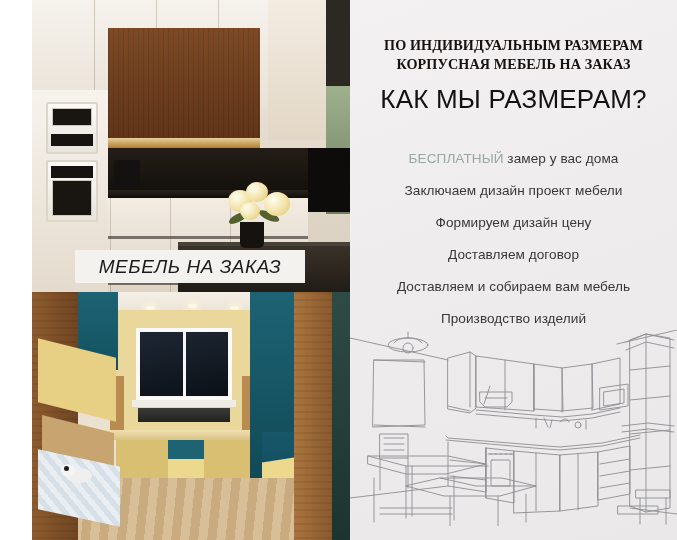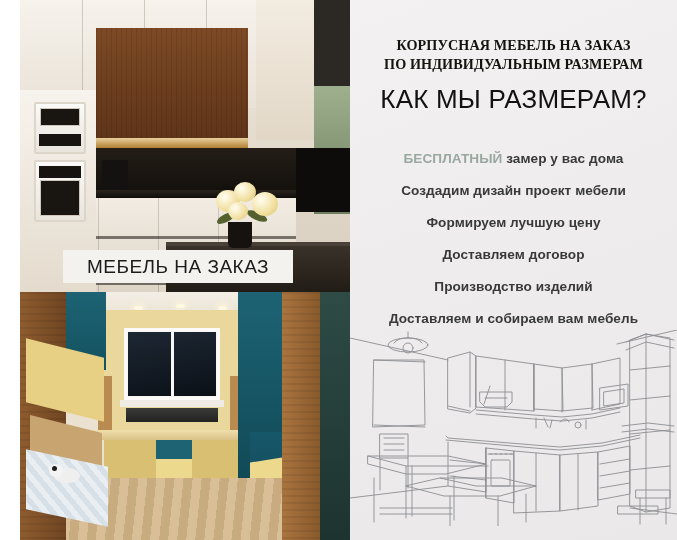--- a/index.html
+++ b/index.html
@@ -7,21 +7,21 @@
   body {
     font-family:"Liberation Sans", sans-serif;
     background:#ffffff;
     overflow:hidden;
   }
   #ad { position:relative; width:677px; height:540px; background:#ffffff; overflow:hidden; }
 
   
   .left-col { position:absolute; left:20px; top:0; width:330px; height:540px; }
 
-  .photo { position:absolute; left:0; width:330px; overflow:hidden; }
+  .photo { position:absolute; left:12px; width:330px; overflow:hidden;font-style:italic; }
   .photo-top { top:0; height:292px; background:#cfc6b8; }
   .photo-bottom { top:292px; height:248px; background:#b9a98f; }
 
   
   .k-wall{position:absolute;inset:0;background:
      linear-gradient(180deg,#efe9e0 0%,#e6ddd0 42%,#d8cdbd 100%);}
   
   .k-upper{position:absolute;left:0;top:0;width:248px;height:108px;
      background:linear-gradient(180deg,#f6f2ec,#e9e2d7);}
   .k-upper i{position:absolute;top:0;bottom:0;width:1px;background:rgba(140,125,105,.35);}
@@ -129,21 +129,21 @@
     font-family:"Liberation Serif", serif; font-weight:bold;
     font-size:14.2px; line-height:19px; color:#15120f; letter-spacing:.1px;
   }
   .kicker div{white-space:nowrap;}
 
   .headline{
     position:absolute;left:0;right:0;top:84px;text-align:center;
     font-size:26px; font-weight:400; color:#121212; letter-spacing:.2px;
   }
 
-  .steps{position:absolute;left:0;right:0;top:142px;font-weight:bold;}
+  .steps{position:absolute;left:0;right:0;top:142px;}
   .step{
     text-align:center; font-size:13.6px; color:#39393a;
     line-height:15px; padding:8.5px 0; letter-spacing:.05px; white-space:nowrap;
   }
   .step em{font-style:normal;color:#9aa8a2;}
 
   
   .sketch{position:absolute;left:0;top:330px;width:327px;height:196px;}
   .sketch svg{display:block;width:327px;height:196px;}
 
@@ -258,35 +258,35 @@
       <div class="r-bunkyel"></div>
       <div class="r-bunkyel2"></div>
       <div class="r-mat"></div>
       <div class="panda"></div>
     </div>
   </div>
 
   <div class="right-col">
 
     <div class="kicker">
+      <div>ПО ИНДИВИДУАЛЬНЫМ РАЗМЕРАМ</div>
       <div>КОРПУСНАЯ МЕБЕЛЬ НА ЗАКАЗ</div>
-      <div>ПО ИНДИВИДУАЛЬНЫМ РАЗМЕРАМ</div>
     </div>
 
     <div class="headline">КАК МЫ РАЗМЕРАМ?</div>
 
     <div class="steps">
       <div class="step">
         <em>БЕСПЛАТНЫЙ</em><span> замер у вас дома</span>
       </div>
-      <div class="step">Создадим дизайн проект мебели</div>
-      <div class="step">Формируем лучшую цену</div>
+      <div class="step">Заключаем дизайн проект мебели</div>
+      <div class="step">Формируем дизайн цену</div>
       <div class="step">Доставляем договор</div>
+      <div class="step">Доставляем и собираем вам мебель</div>
       <div class="step">Производство изделий</div>
-      <div class="step">Доставляем и собираем вам мебель</div>
     </div>
 
     <div class="sketch">
       <svg viewBox="0 0 327 196" fill="none" stroke="#8d8f93" stroke-width="0.9" stroke-linejoin="round" stroke-linecap="round">
 
         <ellipse cx="58" cy="15" rx="20" ry="7"></ellipse>
         <path d="M44 13c4-7 24-7 28 0"></path>
         <circle cx="58" cy="18" r="5"></circle>
         <path d="M58 8V2"></path>
 

